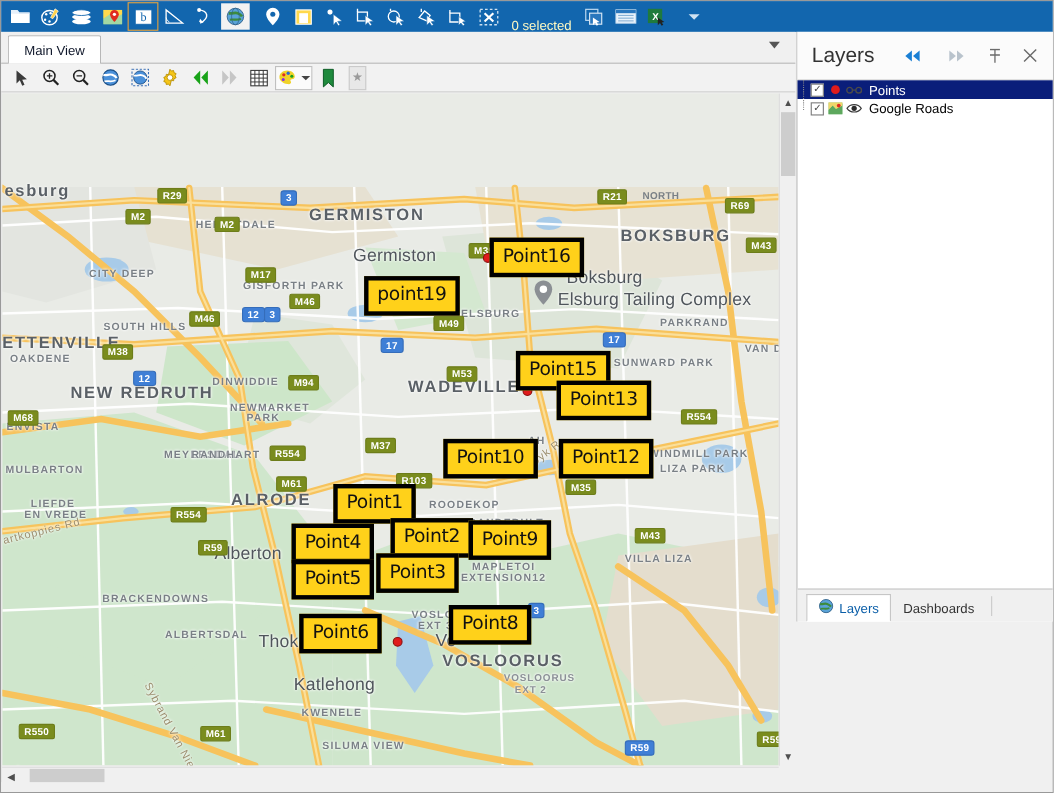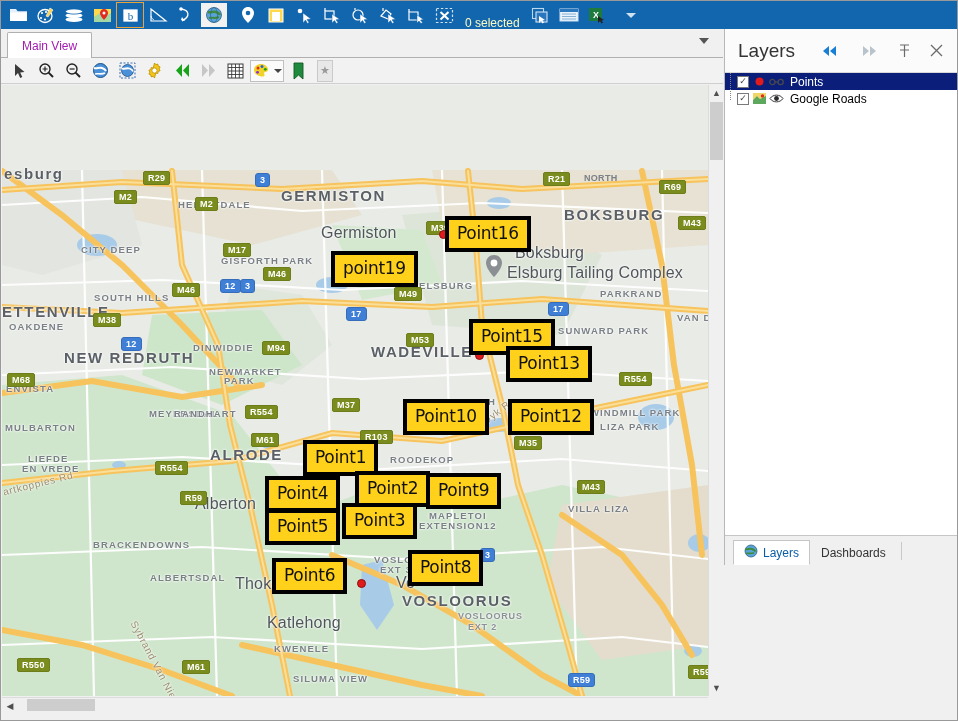--- a/index.html
+++ b/index.html
@@ -56,21 +56,21 @@
     background: #f0f0f0;
     border-bottom: 1px solid #b0b0b0;
   }
   #tab-mainview {
     position: absolute; left: 6px; top: 3px;
     height: 26px; padding: 0 14px;
     background: #ffffff;
     border: 1px solid #b0b0b0;
     border-bottom: none;
     display: flex; align-items: center;
-    font-size: 12px; color: #a21caf;
+    font-size: 12px; color: #0f172a;
     border-radius: 2px 2px 0 0;
   }
   #tab-overflow {
     position: absolute; right: 14px; top: 9px;
     width: 0; height: 0;
     border-left: 5px solid transparent;
     border-right: 5px solid transparent;
     border-top: 6px solid #555;
     cursor: pointer;
   }

